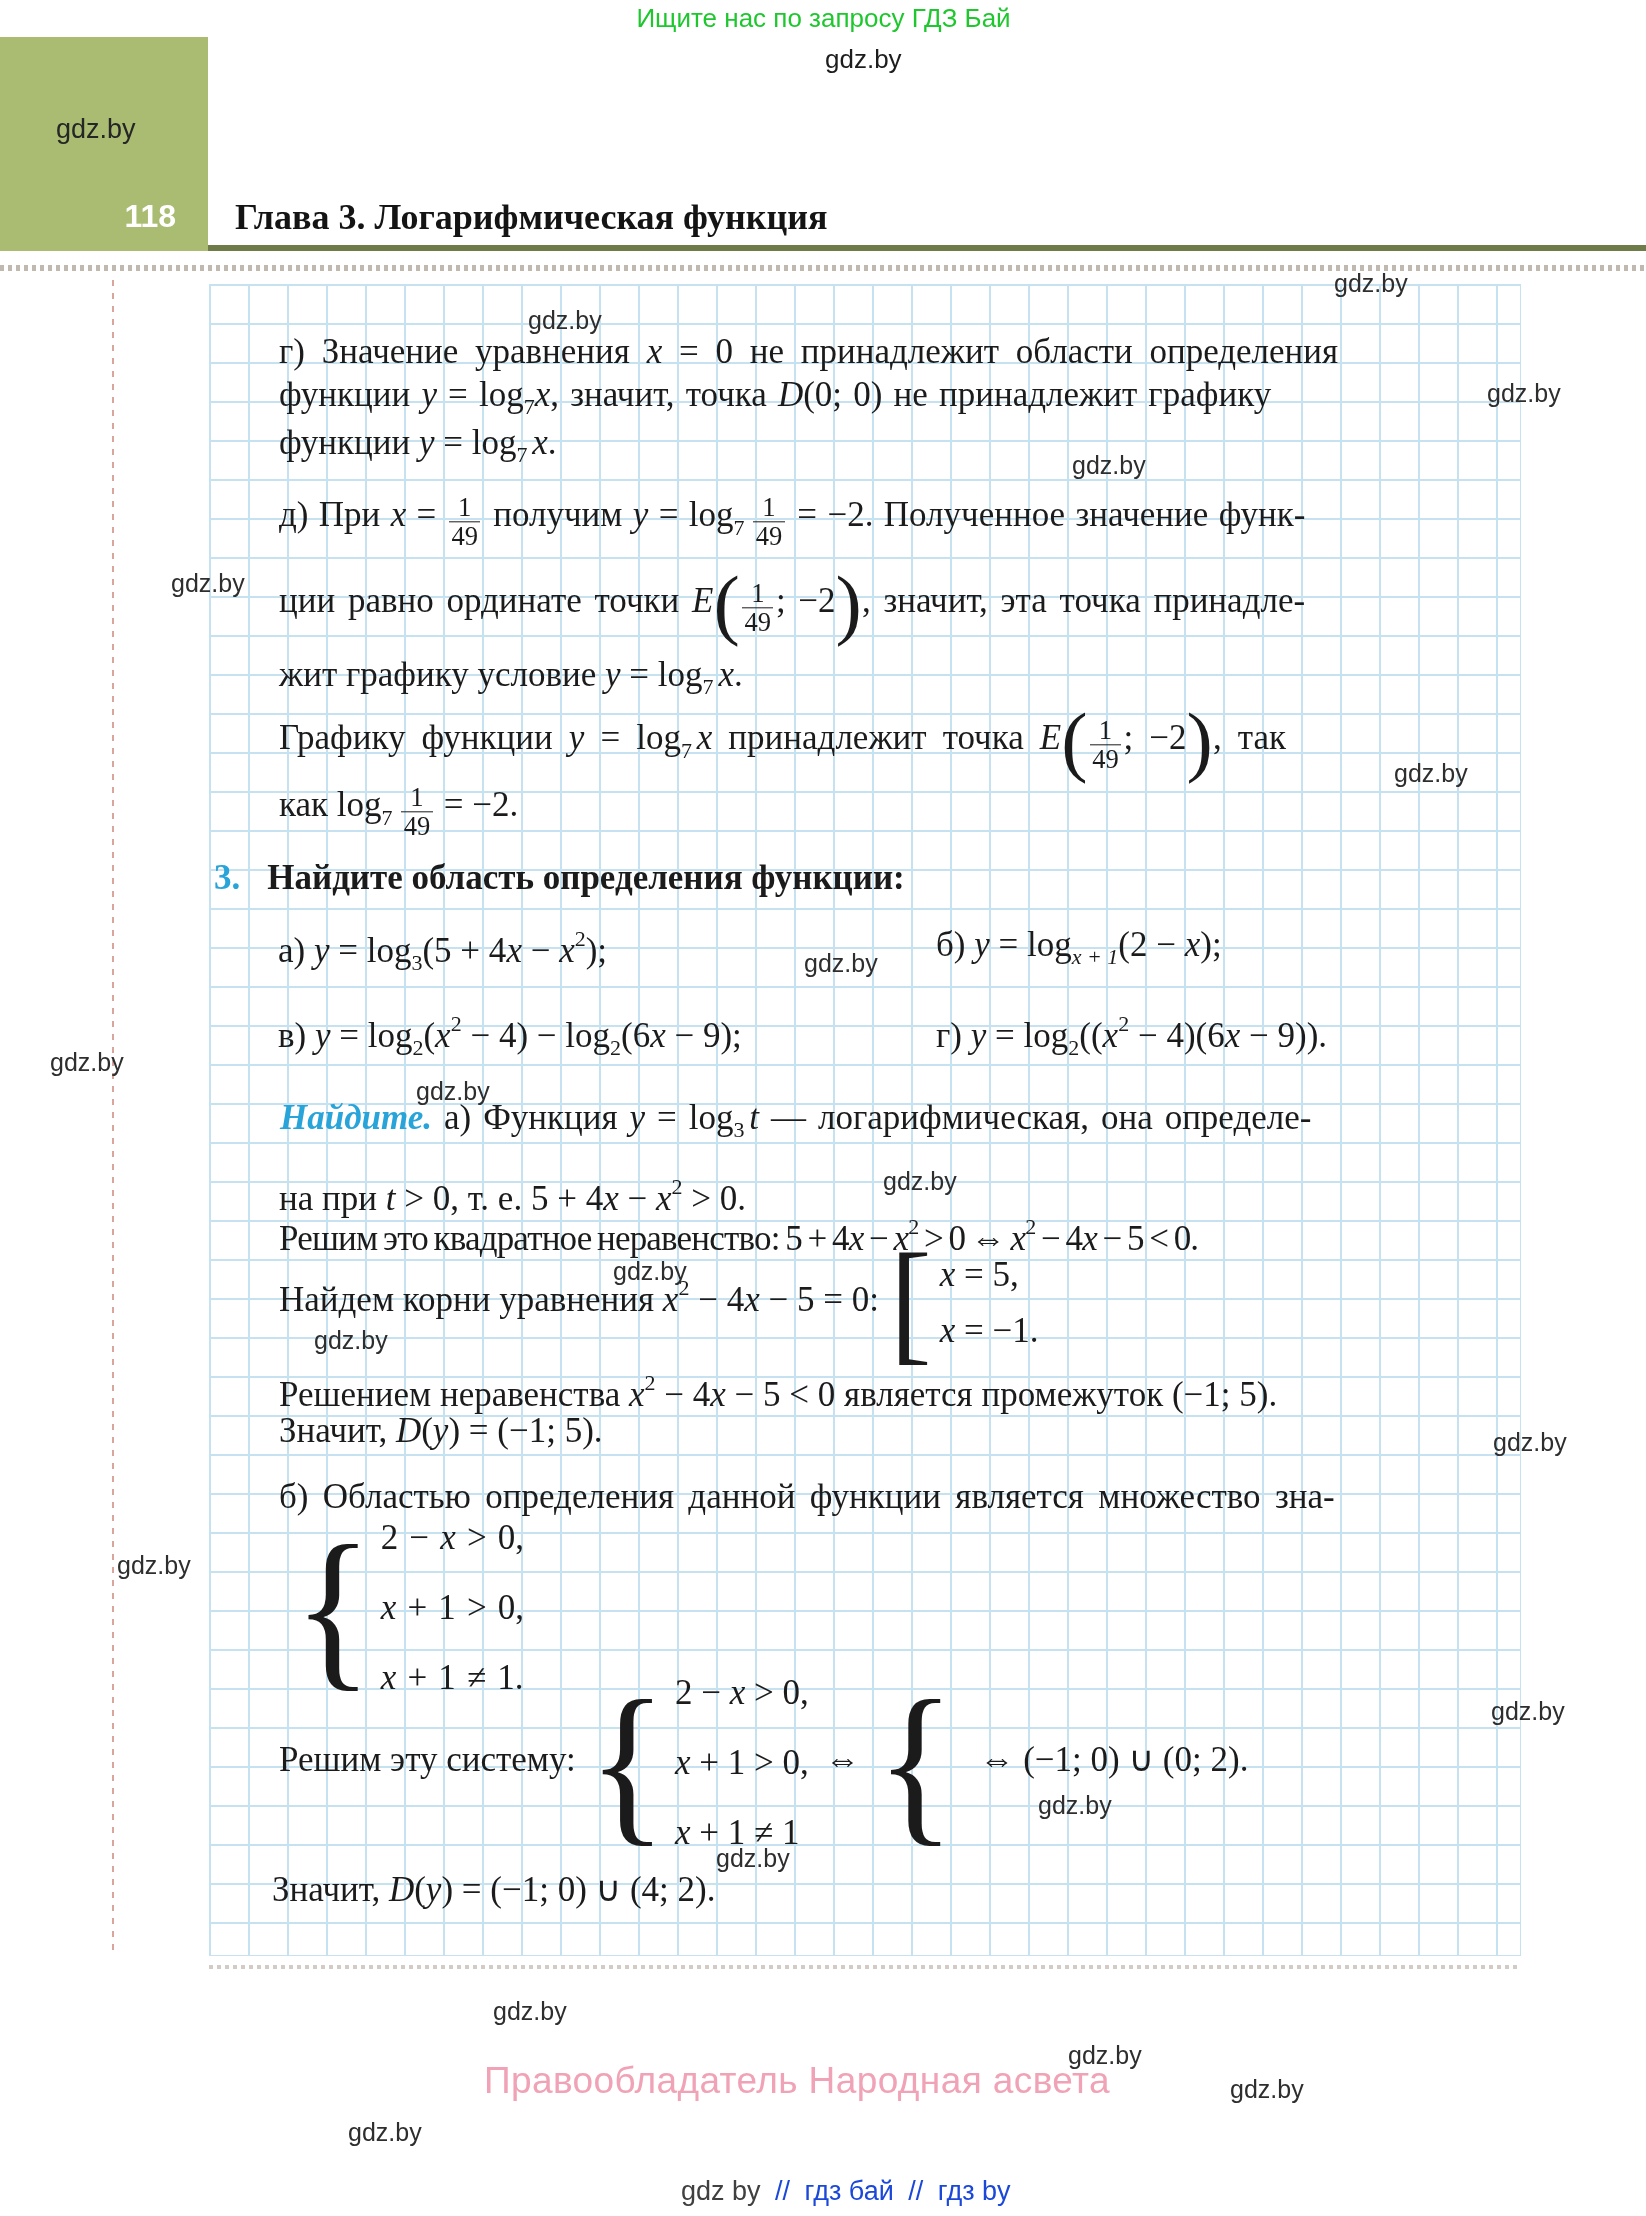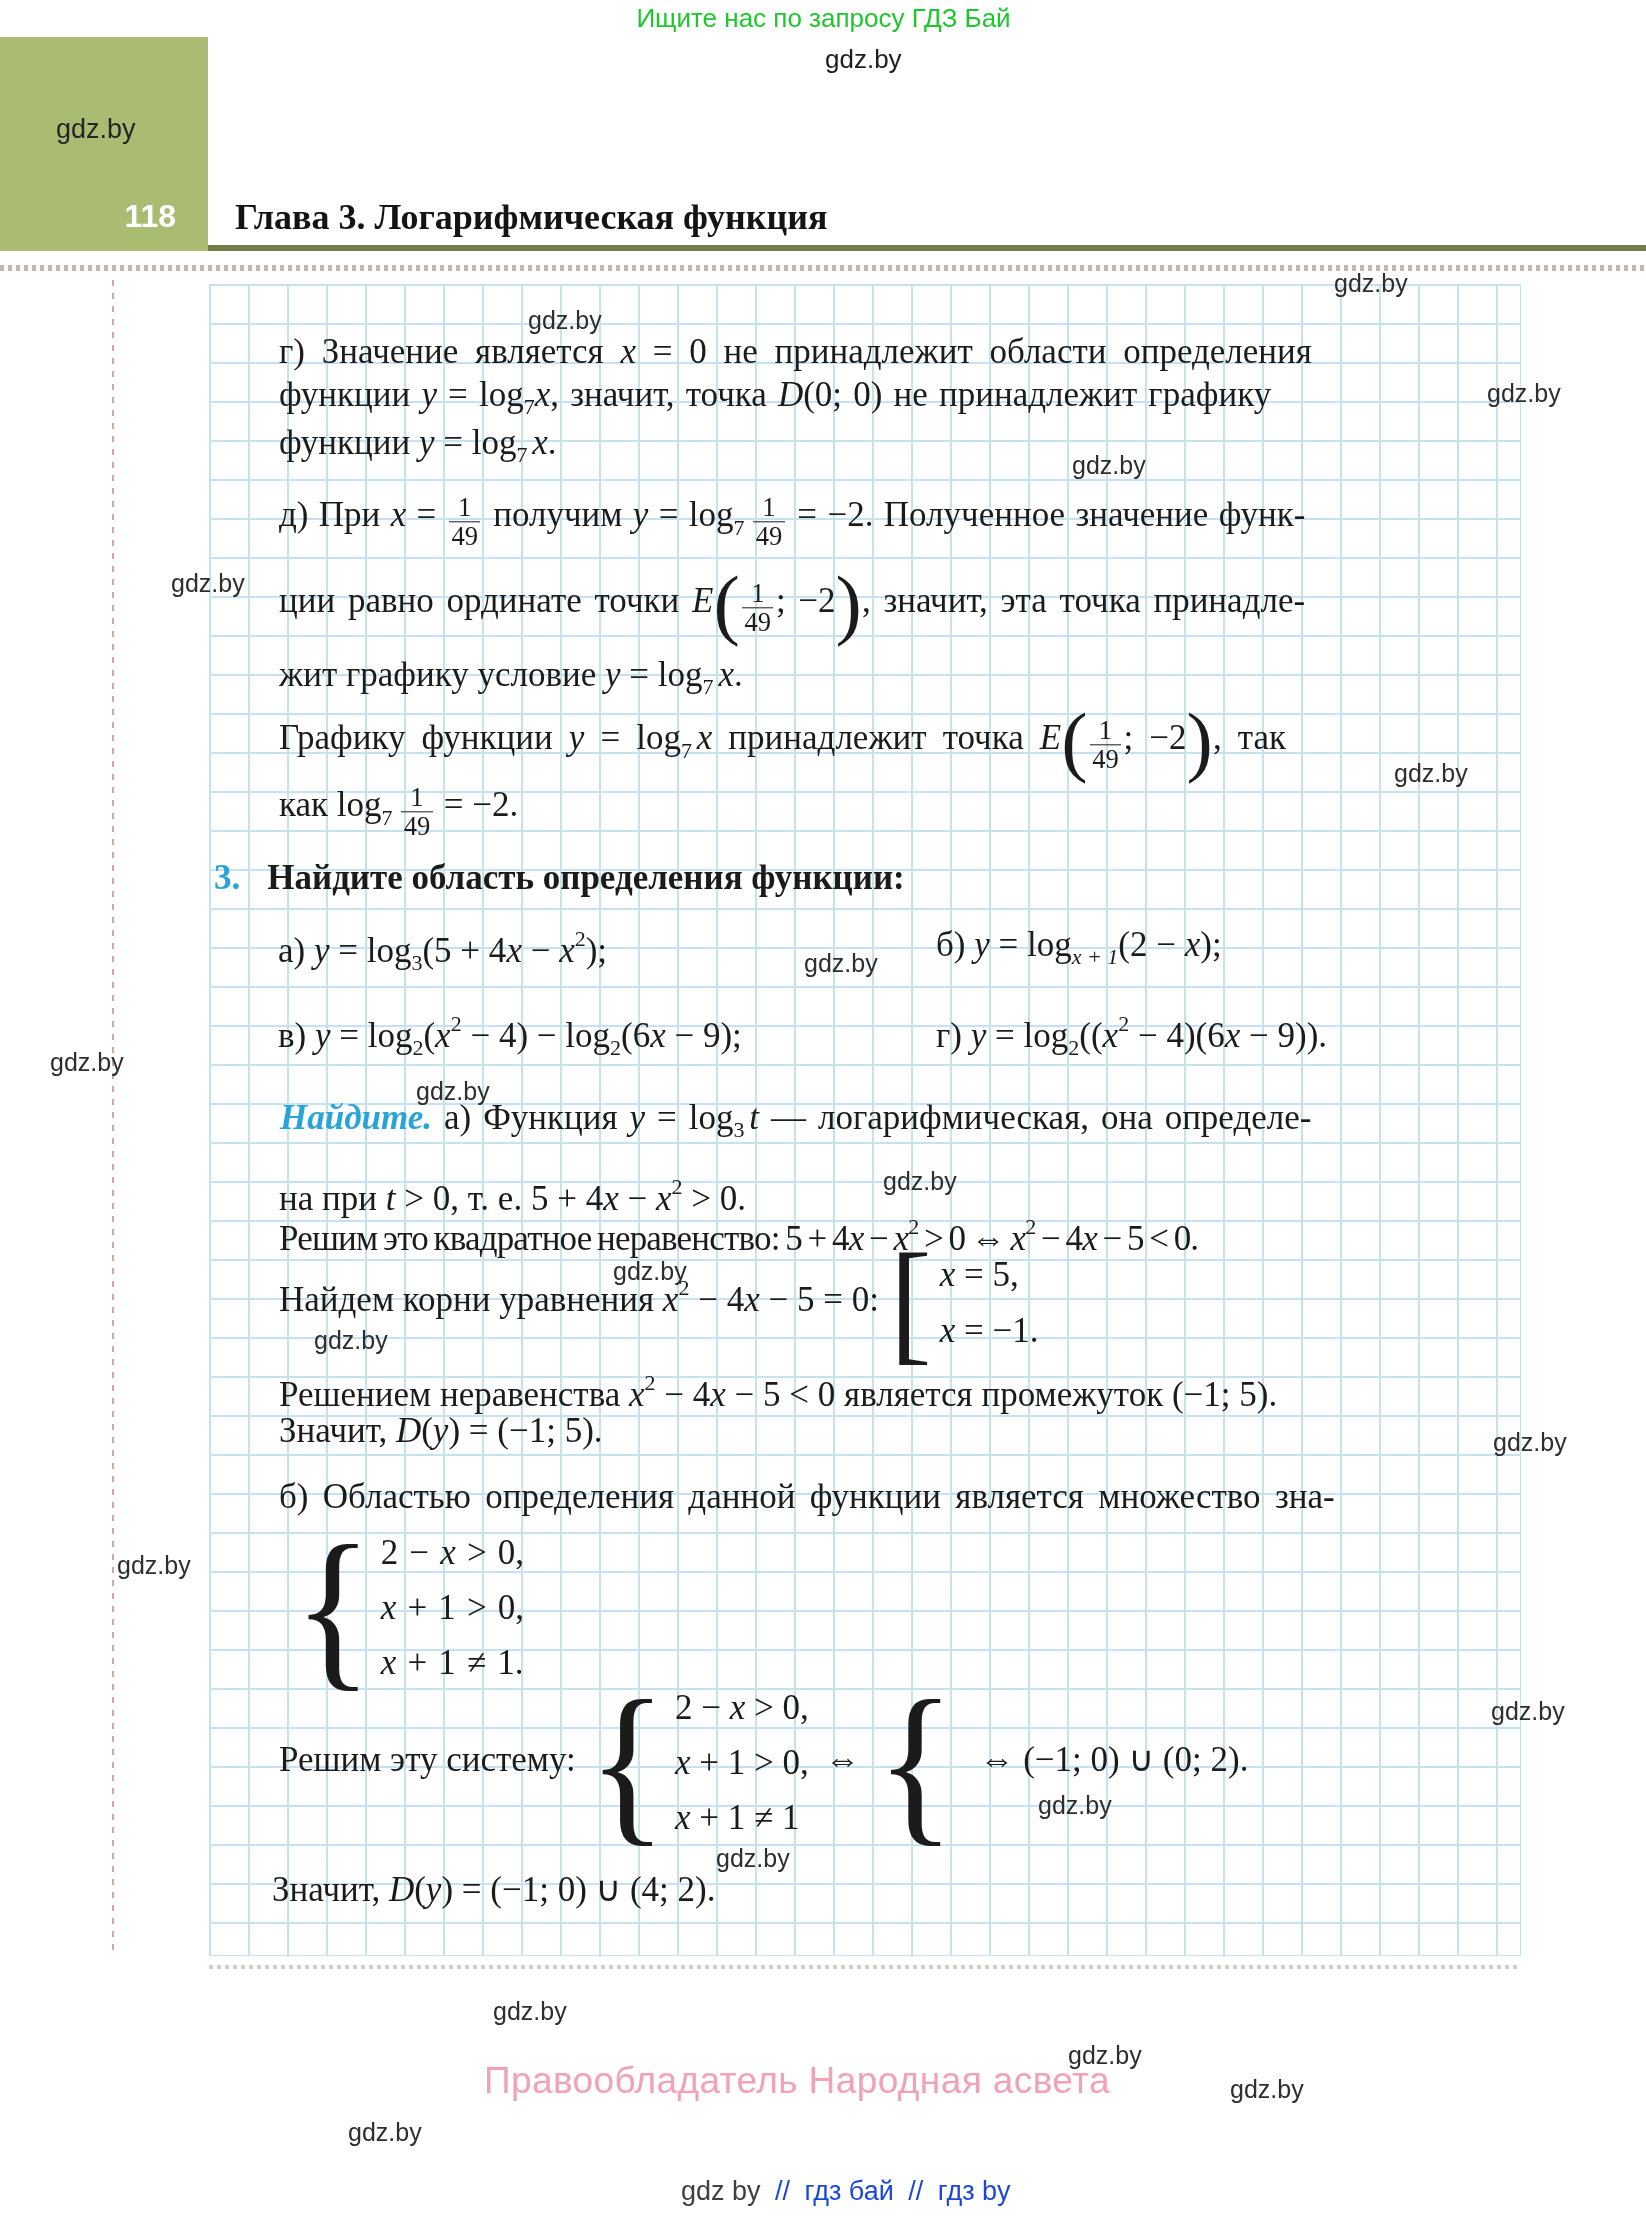--- a/index.html
+++ b/index.html
@@ -39,21 +39,21 @@
   .bd{font-weight:700;font-family:Liberation Serif, serif;}
   .acc{color:var(--accent);font-weight:700;}
   .acci{color:var(--accent);font-weight:700;font-style:italic;}
   .sb{font-size:22px;vertical-align:-8.9px;}
   .su{font-size:22px;vertical-align:16px;}
   .frac{display:inline-block;text-align:center;vertical-align:-19.3px;font-size:26.6px;line-height:1.06;margin:0 2.4px;}
   .frac .d{border-top:1.6px solid var(--ink);padding:0 2.4px;}
   .bigd{font-size:79px;line-height:0;vertical-align:middle;}
   .cases{display:inline-flex;align-items:center;vertical-align:middle;margin:0 3.2px;}
   .cases .brc{line-height:.75;transform:scaleY(1.08);margin-right:8px;font-weight:400;}
-  .cases .col{display:flex;flex-direction:column;row-gap:13px;}
+  .cases .col{display:flex;flex-direction:column;row-gap:28px;}
   
   .wm{position:absolute;font:400 25px "Liberation Sans",sans-serif;color:#2e2e2e;white-space:nowrap;z-index:4;}
   
   .copyright{left:484px;top:2060px;font:400 37px "Liberation Sans",sans-serif;letter-spacing:0.4px;white-space:nowrap;z-index:4;}
   .links{left:681px;top:2176px;display:flex;gap:14.5px;font:400 27px "Liberation Sans",sans-serif;z-index:4;}
   .links a{text-decoration:none;}
 </style>
 </head>
 <body>
 
@@ -66,21 +66,21 @@
   <span class="pagenum">118</span>
 </div>
 <div class="abs chapter">Глава 3. Логарифмическая функция</div>
 
 <div class="abs dashrow-top"></div>
 <div class="abs reddash"></div>
 <div class="abs grid"></div>
 <div class="abs dashrow-bottom"></div>
 
 <div id="content">
-    <div class="line" style="left: 279px; top: 352px; word-spacing: 8px;"><span class="rm">г) Значение является </span><span class="it">x</span><span class="rm"> = 0 не принадлежит области определения</span></div>
+    <div class="line" style="left: 279px; top: 352px; word-spacing: 8px;"><span class="rm">г) Значение уравнения </span><span class="it">x</span><span class="rm"> = 0 не принадлежит области определения</span></div>
     <div class="line" style="left: 279px; top: 401px; word-spacing: 2.4px;"><span class="rm">функции </span><span class="it">y</span><span class="rm"> = log</span><span class="sb">7</span><span class="it">x</span><span class="rm">, значит, точка </span><span class="it">D</span><span class="rm">(0; 0) не принадлежит графику</span></div>
     <div class="line" style="left: 279px; top: 449px;"><span class="rm">функции </span><span class="it">y</span><span class="rm"> = log</span><span class="sb">7</span><span style="display: inline-block; width: 4.8px;"></span><span class="it">x</span><span class="rm">.</span></div>
     <div class="line" style="left: 279px; top: 522px; word-spacing: 1.6px;"><span class="rm">д) При </span><span class="it">x</span><span class="rm"> = </span><span class="frac"><span class="n" style="display: block;">1</span><span class="d" style="display: block;">49</span></span><span class="rm"> получим </span><span class="it">y</span><span class="rm"> = log</span><span class="sb">7</span><span style="display: inline-block; width: 6.4px;"></span><span class="frac"><span class="n" style="display: block;">1</span><span class="d" style="display: block;">49</span></span><span class="rm"> = −2. Полученное значение функ-</span></div>
     <div class="line" style="left: 279px; top: 608px; word-spacing: 4px;"><span class="rm">ции равно ординате точки </span><span class="it">E</span><span class="bigd">(</span><span class="frac"><span class="n" style="display: block;">1</span><span class="d" style="display: block;">49</span></span><span class="rm">; −2</span><span class="bigd">)</span><span class="rm">, значит, эта точка принадле-</span></div>
     <div class="line" style="left: 279px; top: 681px;"><span class="rm">жит графику условие </span><span class="it">y</span><span class="rm"> = log</span><span class="sb">7</span><span style="display: inline-block; width: 4.8px;"></span><span class="it">x</span><span class="rm">.</span></div>
     <div class="line" style="left: 279px; top: 745px; word-spacing: 7.3px;"><span class="rm">Графику функции </span><span class="it">y</span><span class="rm"> = log</span><span class="sb">7</span><span style="display: inline-block; width: 4.8px;"></span><span class="it">x</span><span class="rm"> принадлежит точка </span><span class="it">E</span><span class="bigd">(</span><span class="frac"><span class="n" style="display: block;">1</span><span class="d" style="display: block;">49</span></span><span class="rm">; −2</span><span class="bigd">)</span><span class="rm">, так</span></div>
     <div class="line" style="left: 279px; top: 812px;"><span class="rm">как log</span><span class="sb">7</span><span style="display: inline-block; width: 6.4px;"></span><span class="frac"><span class="n" style="display: block;">1</span><span class="d" style="display: block;">49</span></span><span class="rm"> = −2.</span></div>
     <div class="line" style="left: 214px; top: 878px;"><span class="acc">3.</span><span style="display: inline-block; width: 27px;"></span><span class="bd">Найдите область определения функции:</span></div>
     <div class="line" style="left: 278px; top: 951px;"><span class="rm">а) </span><span class="it">y</span><span class="rm"> = log</span><span class="sb">3</span><span class="rm">(5 + 4</span><span class="it">x</span><span class="rm"> − </span><span class="it">x</span><span class="su">2</span><span class="rm">);</span></div>
     <div class="line" style="left: 936px; top: 951px;"><span class="rm">б) </span><span class="it">y</span><span class="rm"> = log</span><span class="sb it">x + 1</span><span class="rm">(2 − </span><span class="it">x</span><span class="rm">);</span></div>

